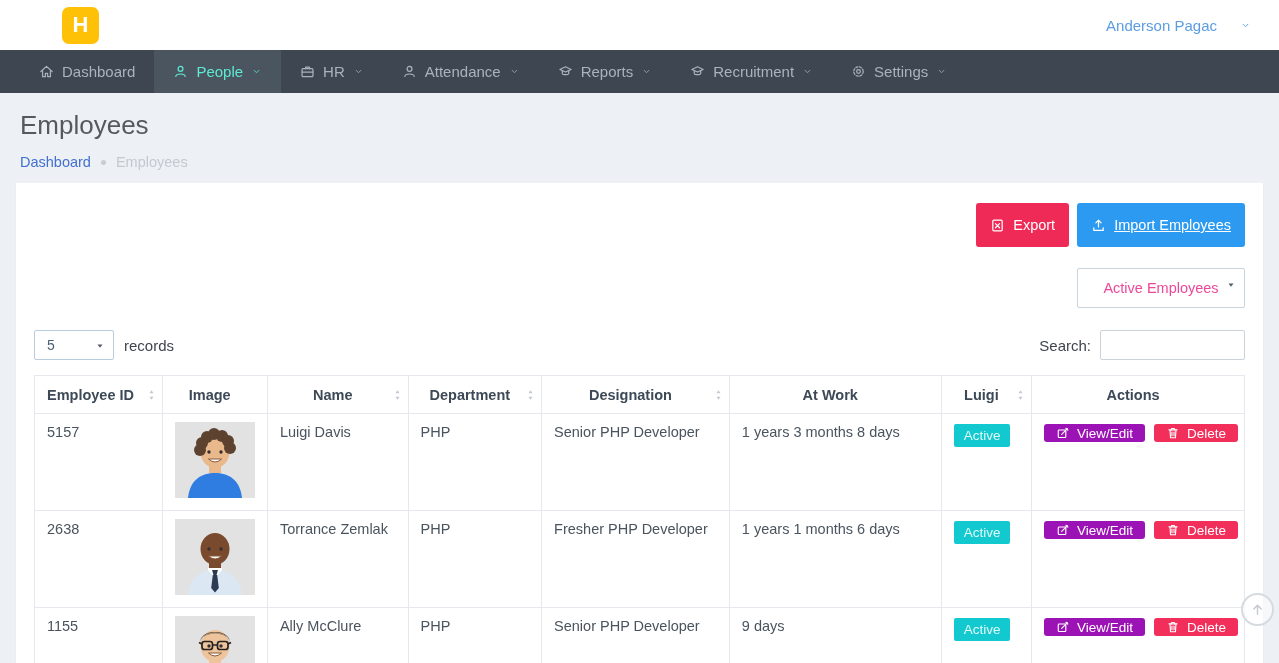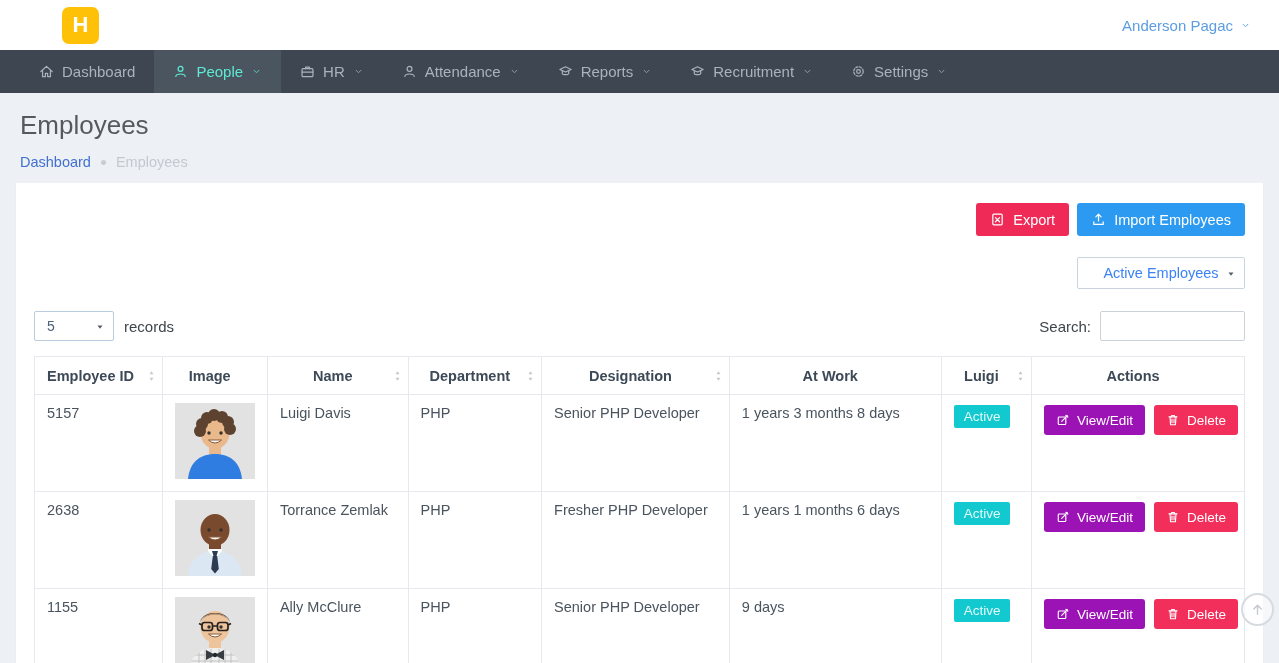--- a/index.html
+++ b/index.html
@@ -9,21 +9,21 @@
     background:#edf0f5;
     font-family:"Liberation Sans", sans-serif;
     color:#4a545e;
   }
   svg { display:block; }
 
   
   .topbar{ height:50px; background:#ffffff; display:flex; align-items:center; justify-content:space-between; }
   .logo{ width:37px; height:37px; margin-left:62px; background:#ffc107; border-radius:7px;
          color:#fff; font-weight:bold; font-size:22px; display:flex; align-items:center; justify-content:center; cursor:pointer; }
-  .user-menu{ margin-right:28px; display:flex; align-items:center; gap:7px; color:#5b9de2; font-size:15px; cursor:pointer; }
+  .user-menu{ margin-right:28px; display:flex; align-items:center; gap:23px; color:#5b9de2; font-size:15px; cursor:pointer; }
   .user-menu .caret svg{ stroke:#5b9de2; }
 
   
   .main-nav{ height:43px; background:#3e4751; display:flex; align-items:stretch; padding-left:20px; }
   .nav-item{ display:flex; align-items:center; gap:8px; padding:0 19px; color:#a9b3bc; font-size:15px; cursor:pointer; text-decoration:none; }
   .nav-item.active{ background:#4a5560; color:#5eead4; }
   .nav-item .nicon svg{ stroke:currentColor; }
   .nav-item .ncaret svg{ stroke:currentColor; opacity:.85; }
 
   
@@ -31,29 +31,29 @@
   .page-head h1{ margin:0 0 13px 0; font-size:26px; font-weight:400; color:#56595e; }
   .breadcrumb{ display:flex; align-items:center; gap:10px; font-size:14.5px; }
   .breadcrumb a{ color:#4170cf; text-decoration:none; cursor:pointer; }
   .breadcrumb .dot{ width:5px; height:5px; border-radius:50%; background:#c9cdd2; }
   .crumb-current{ color:#c4c9cf; }
 
   
   .panel{ margin:0 16px; background:#fff; padding:20px 18px; min-height:500px; box-shadow:0 1px 2px rgba(0,0,0,.04); }
 
   .btn-row{ display:flex; justify-content:flex-end; gap:8px; }
-  .btn{ height:33px; padding:0 14px; border:none; border-radius:3px; color:#fff; font-size:14.5px;
+  .btn{ height:44px; padding:0 14px; border:none; border-radius:3px; color:#fff; font-size:14.5px;
         font-family:inherit; display:inline-flex; align-items:center; gap:8px; cursor:pointer; }
   .btn-export{ background:#f02a57; }
-  .btn-import{ background:#2c9af0; }
+  .btn-import{ background:#2c9af0;text-decoration:underline; }
   .btn .bicon svg{ stroke:#fff; }
 
   .filter-row{ display:flex; justify-content:flex-end; margin-top:21px; }
   .select-box{ border:1px solid #c9d4df; border-radius:2px; background:#fff; display:flex; align-items:center; cursor:pointer; }
-  .filter-select{ width:168px; height:32px; justify-content:center; position:relative; font-size:14.5px; color:#3b82f6;text-align:center; }
+  .filter-select{ width:168px; height:40px; justify-content:center; position:relative; font-size:14.5px; color:#ec4899;text-align:center; }
   .filter-select .sel-caret{ position:absolute; right:8px; top:11px; }
   .sel-caret svg{ fill:#555d66; }
 
   .controls-row{ margin-top:22px; display:flex; justify-content:space-between; align-items:center; }
   .records{ display:flex; align-items:center; gap:10px; }
   .records-select{ width:80px; height:30px; border-color:#b9cbdf; position:relative; padding-left:12px; font-size:14px; color:#4a6077; }
   .records-select .sel-caret{ position:absolute; right:8px; top:10px; }
   .records-label{ font-size:15px; color:#3f454c; }
   .search{ display:flex; align-items:center; gap:9px; }
   .search label{ font-size:15px; color:#3f454c; }
@@ -62,21 +62,21 @@
   
   table{ width:100%; border-collapse:collapse; table-layout:fixed; margin-top:15px; }
   th, td{ border:1px solid #e5e9ee; }
   th{ height:38px; font-size:14.5px; font-weight:bold; color:#3d4956; text-align:center; position:relative; padding:0 22px 0 12px; }
   th.ta-left{ text-align:left; }
   .sort{ position:absolute; right:5px; top:50%; transform:translateY(-50%); }
   td{ padding:10px 12px; vertical-align:top; font-size:14.5px; color:#4a545e; height:97px; }
   td.c-image{ text-align:center; padding:8px 6px; }
   td.c-actions{ text-align:center; white-space:nowrap; }
   .badge{ display:inline-block; background:#11c9cf; color:rgba(255,255,255,.88); font-size:13.5px; padding:4px 10px; border-radius:2px; }
-  .btn-sm{ height:30px; padding:0 12px; border:none; border-radius:3px; color:#fff; font-size:13.5px; font-family:inherit;
+  .btn-sm{ height:18px; padding:0 12px; border:none; border-radius:3px; color:#fff; font-size:13.5px; font-family:inherit;
            display:inline-flex; align-items:center; gap:7px; cursor:pointer; }
   .btn-view{ background:#9c13b5; }
   .btn-del{ background:#f22e5a; margin-left:9px; }
   .btn-sm .bicon svg{ stroke:#fff; }
   .avatar{ display:inline-block; }
 
   
   .scroll-top{ position:fixed; right:5px; bottom:37px; width:33px; height:33px; border-radius:50%;
                border:2px solid #d6dbe0; background:rgba(255,255,255,.55); display:flex; align-items:center;
                justify-content:center; cursor:pointer; padding:0; }

